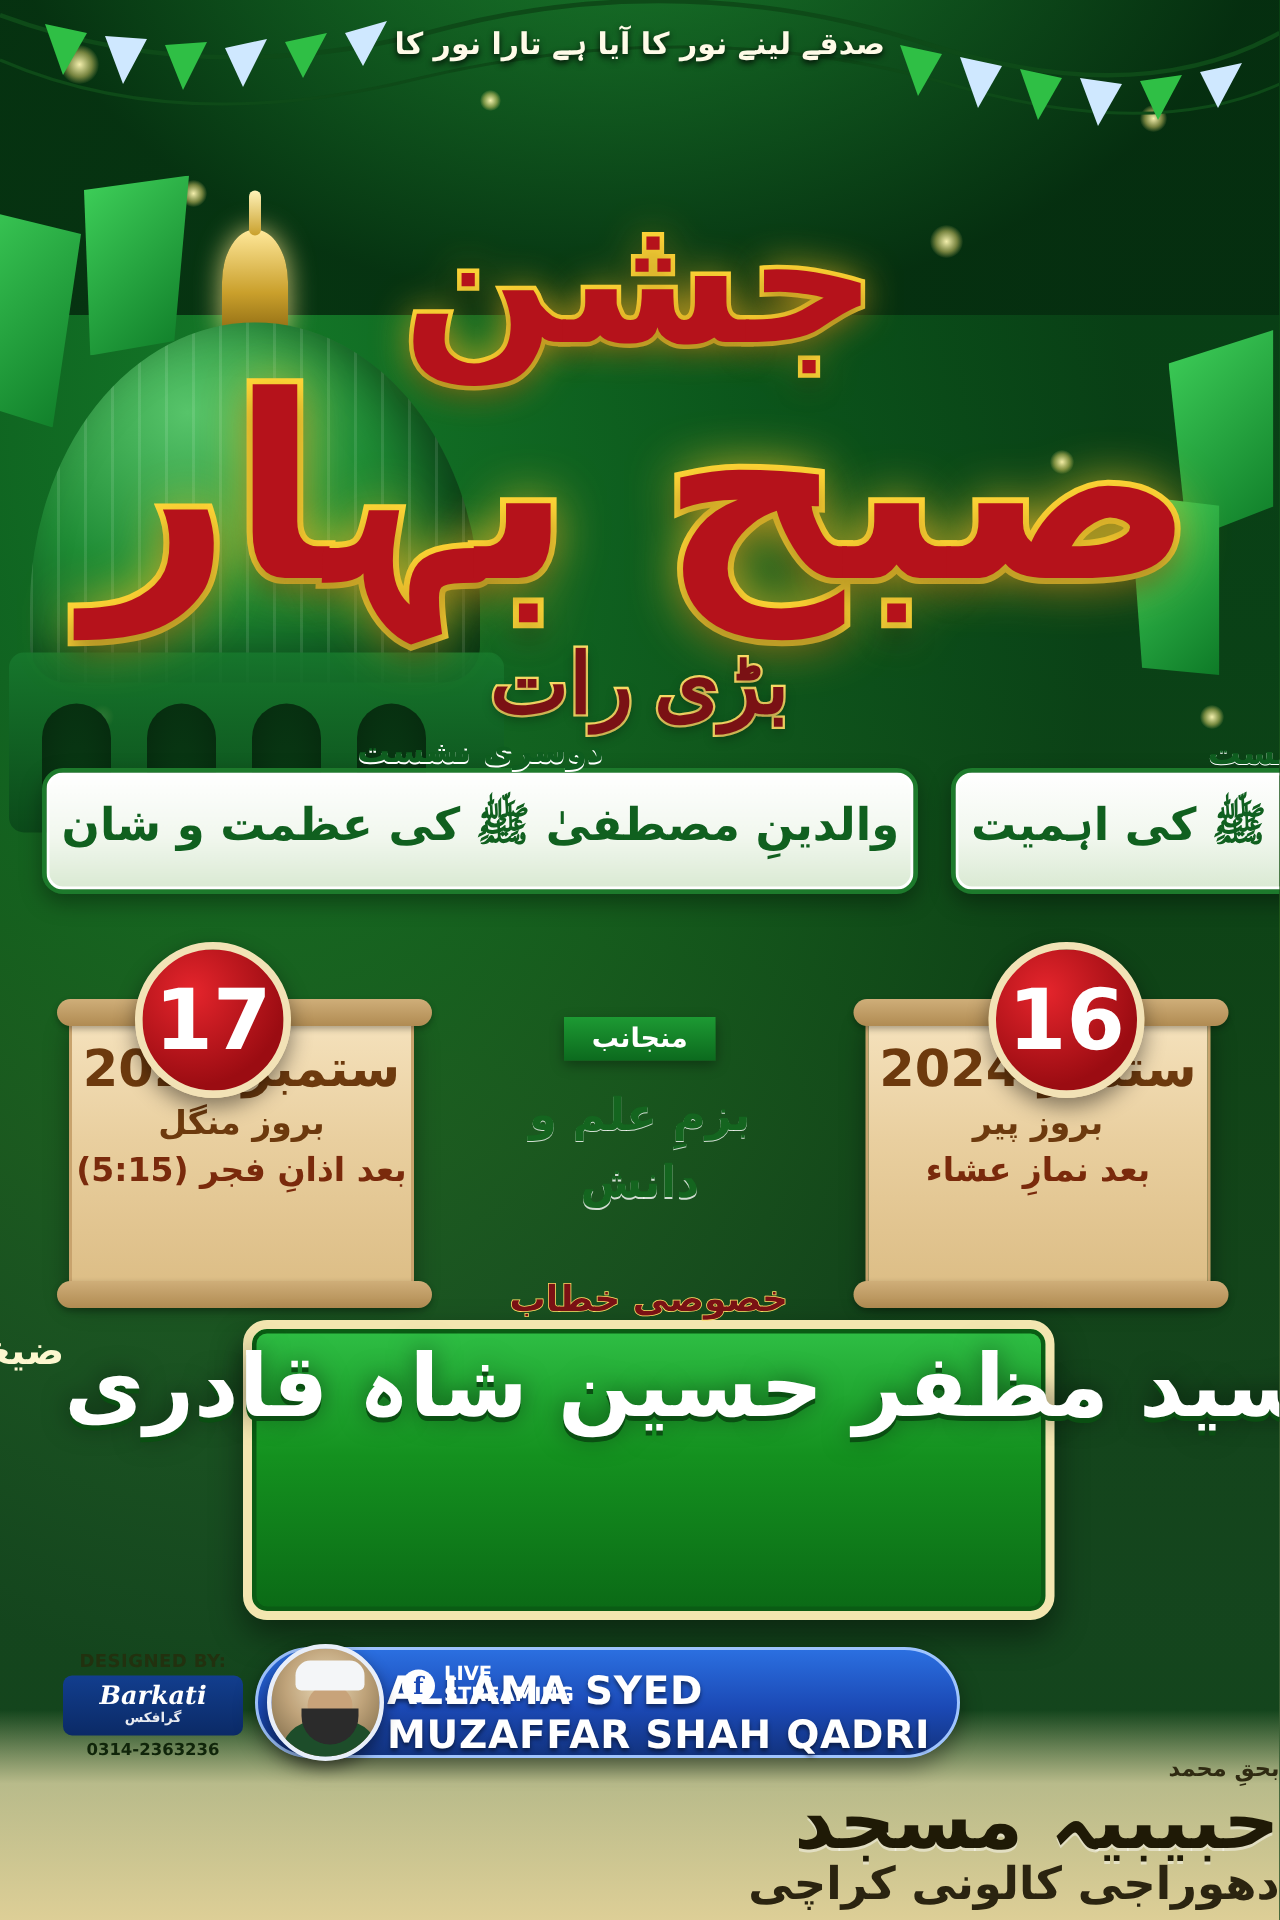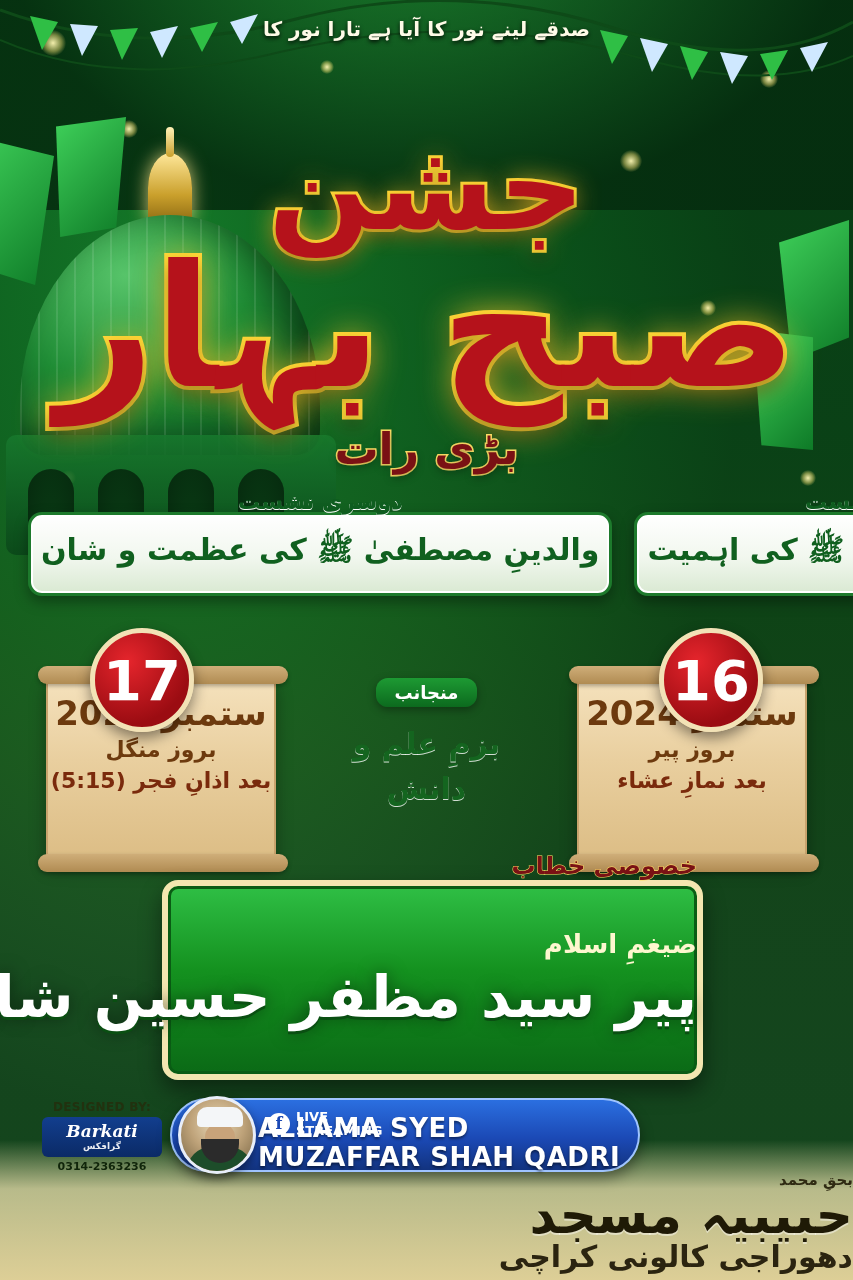--- a/index.html
+++ b/index.html
@@ -96,23 +96,24 @@
     margin-bottom: -10px;
   }
   .title .subahbahar {
     display:block; font-size:170px; line-height:1.05;
     color:#b5121b;
     -webkit-text-stroke: 8px #ffd83a;
     paint-order: stroke fill;
     text-shadow: 0 0 34px rgba(255,205,45,0.9), 0 10px 18px rgba(0,0,0,0.5);
   }
   .title .bari-raat {
-    display:block; margin-top:6px; font-size:44px; color:#7a1114;
+    display:block; margin-top:6px; font-size:56px; color:#7a1114;
     -webkit-text-stroke: 3px #ffe067; paint-order: stroke fill;
     text-shadow:0 3px 8px rgba(0,0,0,0.35);
+    font-family:Liberation Serif, serif;
   }
 
   
   .sessions {
     position:absolute; left:28px; right:28px; top:512px;
     display:flex; gap:22px; justify-content:space-between;
   }
   .ribbon {
     flex:1 1 0; min-height:84px; border-radius:14px;
     background: linear-gradient(180deg,#ffffff 0%,#f1f7ee 55%,#d9e9d2 100%);
@@ -161,37 +162,37 @@
     color:#fff; font-size:56px; font-weight:bold;
     display:flex; align-items:center; justify-content:center;
   }
   .badge.b16 { right:66px; }
   .badge.b17 { left:66px; }
   .centerflag {
     position:absolute; left:50%; top:48px; transform:translateX(-50%);
     width:210px; text-align:center;
   }
   .centerflag .tag {
-    display:inline-block; padding:4px 18px; border-radius:12px;
+    display:inline-block; padding:4px 18px; border-radius:0;
     background: linear-gradient(180deg,#1d9a33,#0c6a1e);
     color:#fff; font-size:18px; box-shadow:0 3px 8px rgba(0,0,0,0.35);
   }
   .centerflag .bazm {
     margin-top:14px; color:#14651f; font-size:30px; line-height:1.5;
     text-shadow:0 1px 0 rgba(255,255,255,0.8);
   }
 
   
   .speaker {
     position:absolute; left:150px; right:150px; top:880px; height:200px;
     background: linear-gradient(180deg,#2fbf45 0%,#14911f 45%,#0b6a16 100%);
     border:6px solid #f3e6b0;
     border-radius:16px;
     box-shadow: 0 10px 22px rgba(0,0,0,0.45), inset 0 0 0 3px #0a5c14;
-    display:flex; flex-direction:column; align-items:flex-end; justify-content:center;margin-left:12px;
+    display:flex; flex-direction:row; align-items:flex-start; justify-content:center;margin-left:12px;
   }
   .speaker .khusoosi {
     position:absolute; top:-34px; font-size:24px; color:#7a1114;
     -webkit-text-stroke:1px #ffe067; paint-order: stroke fill;
   }
   .speaker .zeegham { font-size:26px; color:#fdf7cf; }
   .speaker .sname {
     font-size:58px; color:#ffffff;
     text-shadow: 0 3px 0 #0a4f12, 0 0 18px rgba(0,0,0,0.5);
     margin-top:4px;

